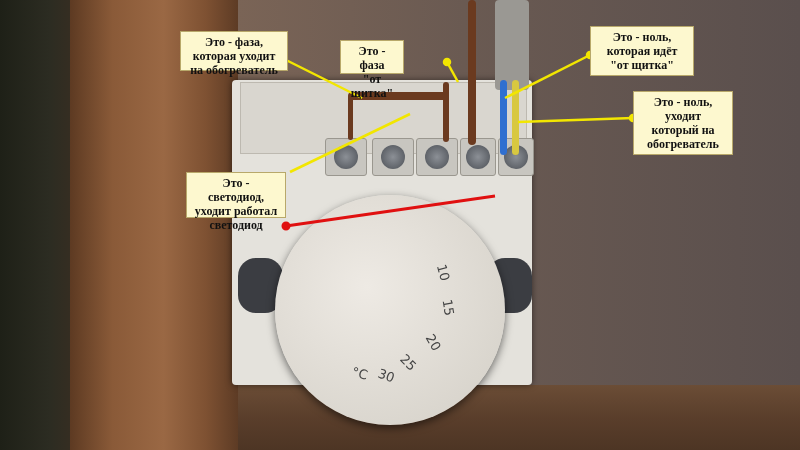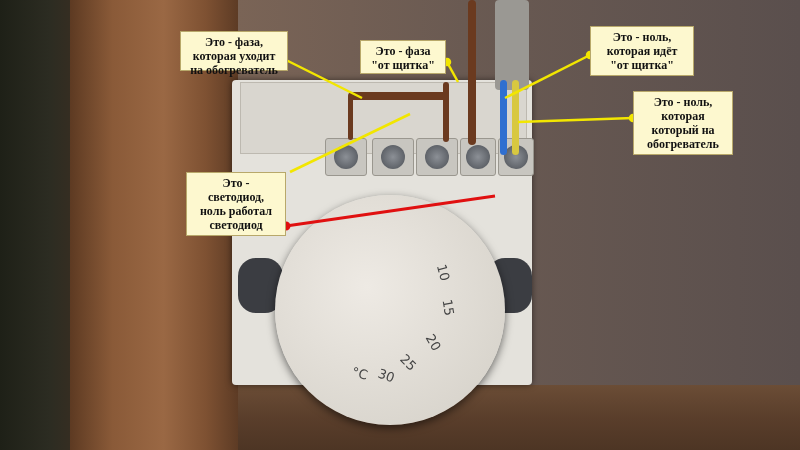--- a/index.html
+++ b/index.html
@@ -84,36 +84,36 @@
       <circle cx="286" cy="226" r="3"></circle>
   </g>
 </svg>
 
 <div class="label" style="left:180px;top:31px;width:108px;height:40px">
   <div>Это - фаза,</div>
   <div>которая уходит</div>
   <div>на обогреватель</div>
 </div>
 
-<div class="label" style="left:360px;top:40px;width:86px;height:34px">
+<div class="label" style="left:340px;top:40px;width:64px;height:34px">
   <div>Это - фаза</div>
   <div>"от щитка"</div>
 </div>
 
 <div class="label" style="left:590px;top:26px;width:104px;height:50px">
   <div>Это - ноль,</div>
   <div>которая идёт</div>
   <div>"от щитка"</div>
 </div>
 
 <div class="label" style="left:633px;top:91px;width:100px;height:64px">
   <div>Это - ноль,</div>
-  <div>которая</div>
+  <div>уходит</div>
   <div>который на</div>
   <div>обогреватель</div>
 </div>
 
-<div class="label" style="left:186px;top:172px;width:100px;height:64px">
+<div class="label" style="left:186px;top:172px;width:100px;height:46px">
   <div>Это -</div>
   <div>светодиод,</div>
-  <div>ноль работал</div>
+  <div>уходит работал</div>
   <div>светодиод</div>
 </div>
 
 </body></html>

